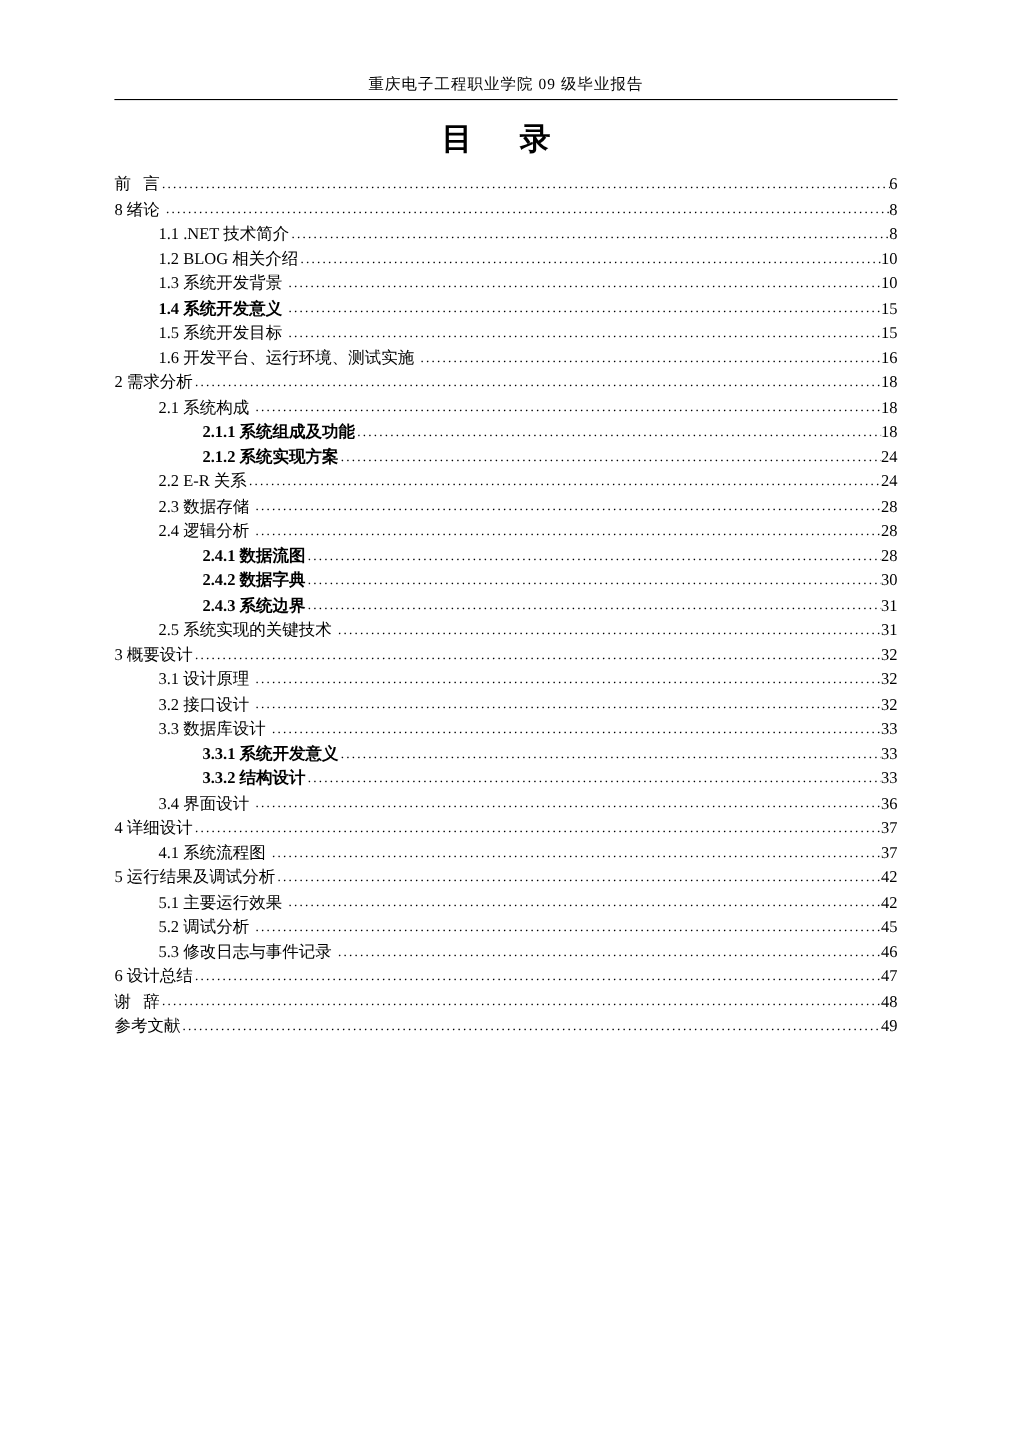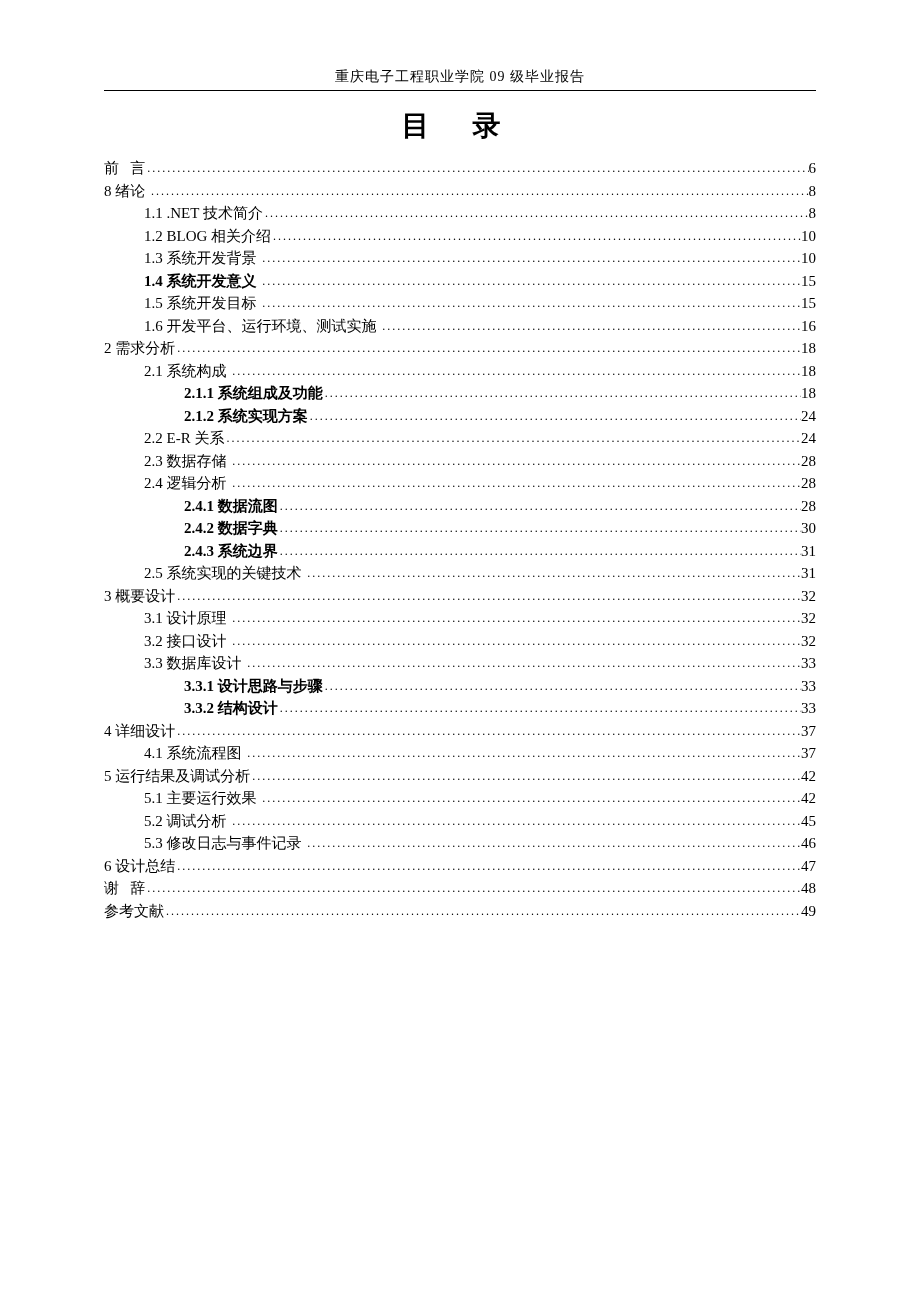--- a/index.html
+++ b/index.html
@@ -184,30 +184,35 @@
         <span class="label lv1">3.2 接口设计 </span>
         <span class="dots"></span>
         <span class="pg">32</span>
       </div>
       <div class="toc-row">
         <span class="label lv1">3.3 数据库设计 </span>
         <span class="dots"></span>
         <span class="pg">33</span>
       </div>
       <div class="toc-row">
-        <span class="label lv2 bold">3.3.1 设计思路与步骤</span>
+        <span class="label lv2 bold">3.3.1 系统开发意义</span>
         <span class="dots"></span>
         <span class="pg">33</span>
       </div>
       <div class="toc-row">
         <span class="label lv2 bold">3.3.2 结构设计</span>
         <span class="dots"></span>
         <span class="pg">33</span>
       </div>
       <div class="toc-row">
+        <span class="label lv1">3.4 界面设计 </span>
+        <span class="dots"></span>
+        <span class="pg">36</span>
+      </div>
+      <div class="toc-row">
         <span class="label lv0">4 详细设计</span>
         <span class="dots"></span>
         <span class="pg">37</span>
       </div>
       <div class="toc-row">
         <span class="label lv1">4.1 系统流程图 </span>
         <span class="dots"></span>
         <span class="pg">37</span>
       </div>
       <div class="toc-row">

